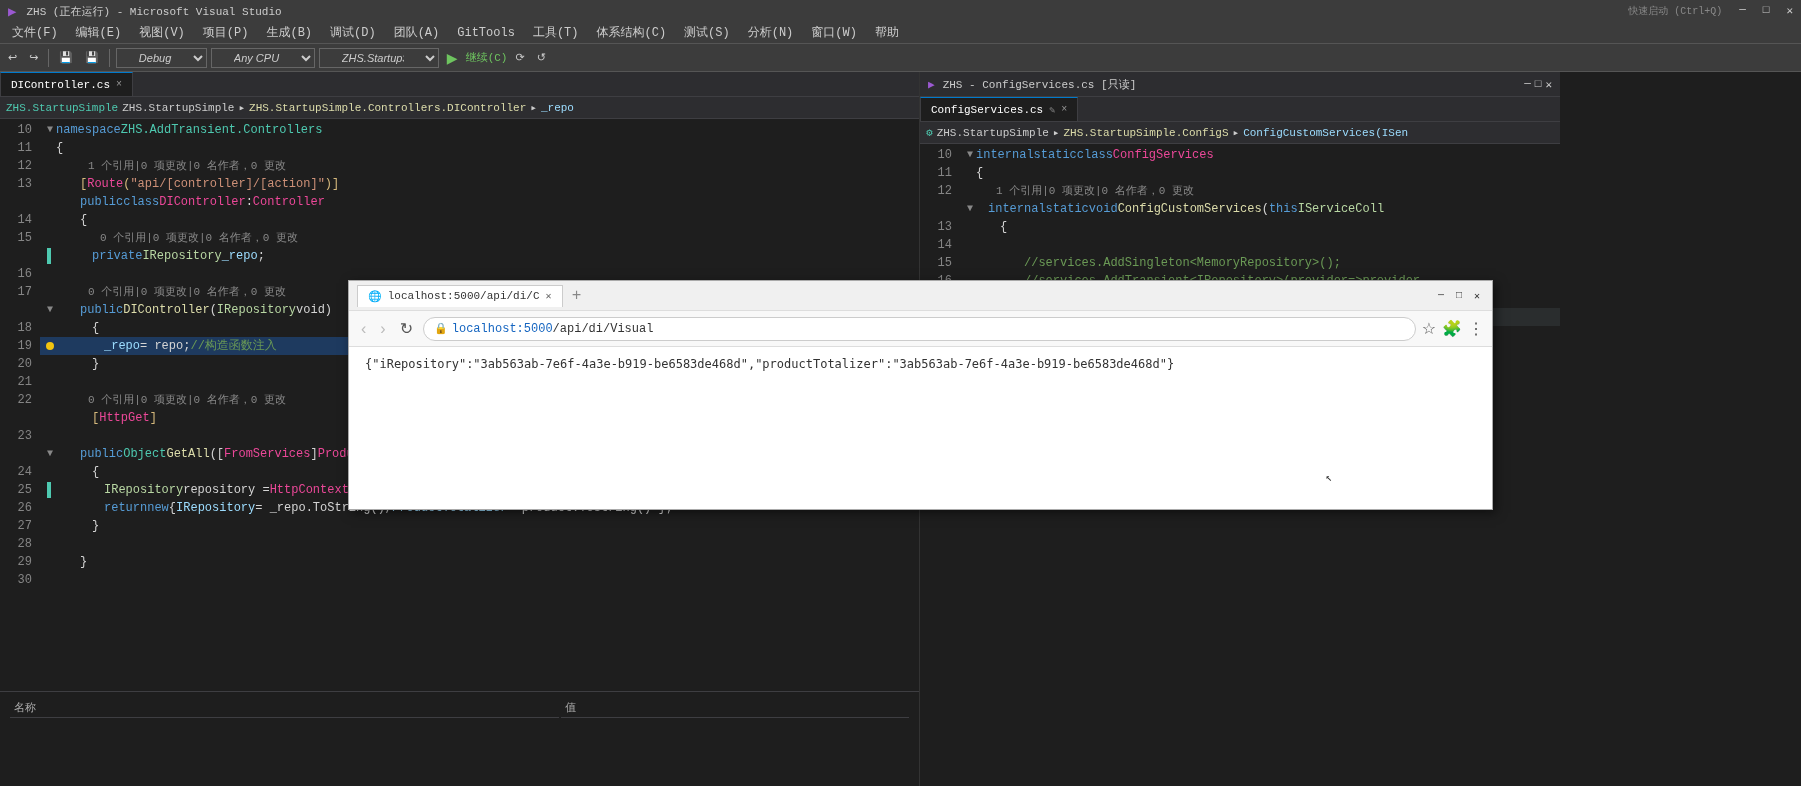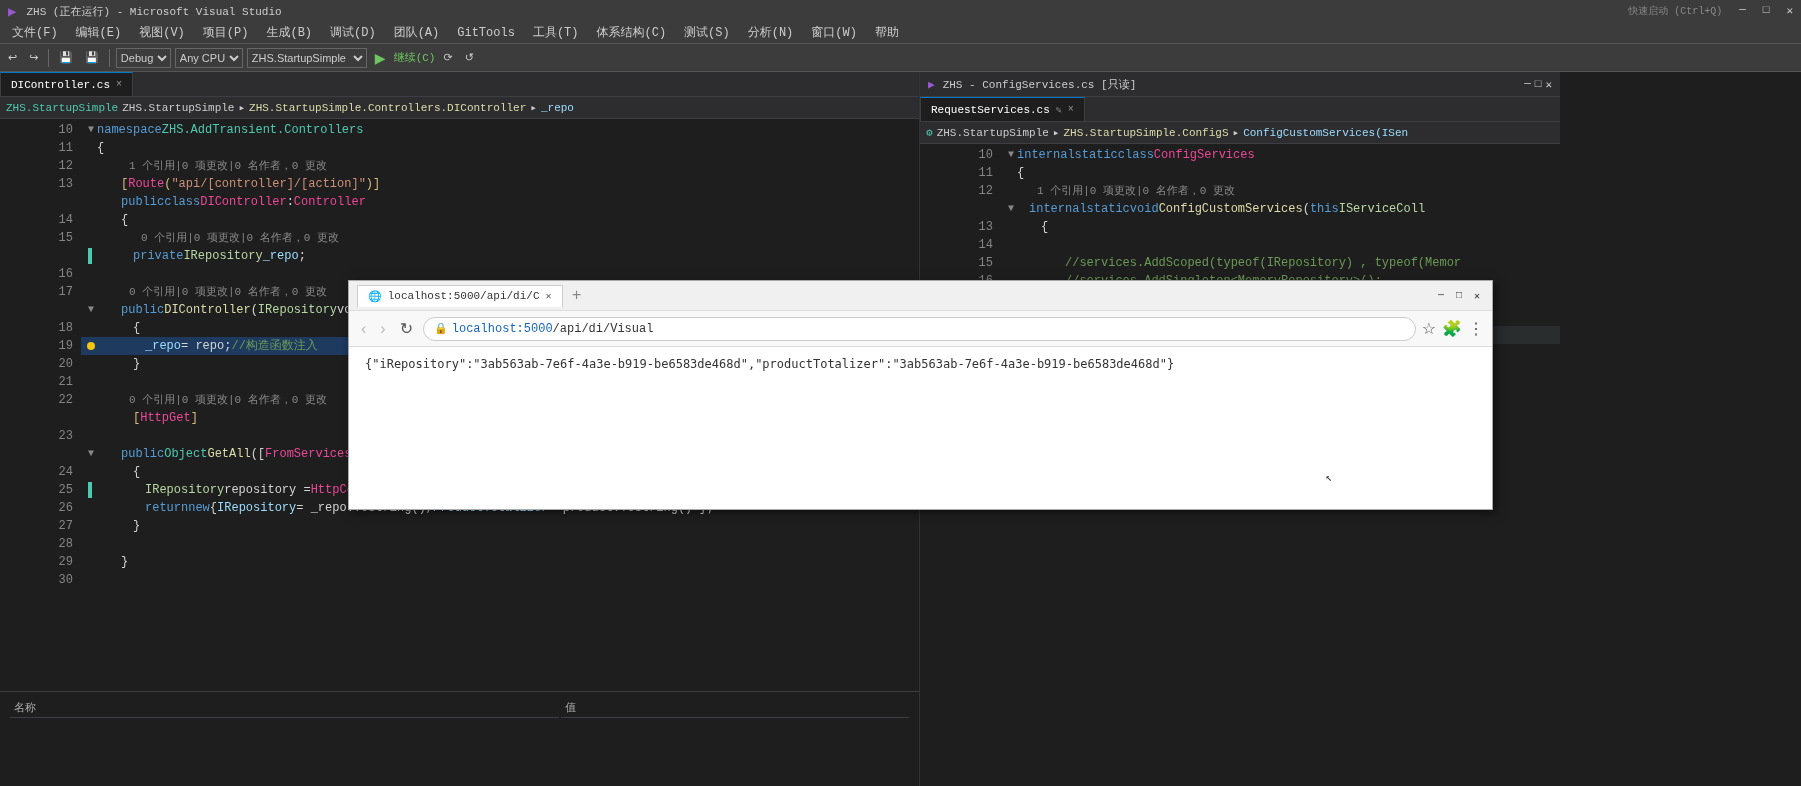--- a/index.html
+++ b/index.html
@@ -56,22 +56,23 @@
       cursor: pointer;
       padding: 2px 4px;
       font-size: 11px;
     }
     .toolbar-separator { width: 1px; height: 18px; background: #666; margin: 0 2px; }
     .toolbar-dropdown {
       background: #3c3c3c;
       border: 1px solid #666;
       color: #ccc;
       font-size: 11px;
-      padding: 1px 0;
+      padding: 1px 18px;
       height: 20px;
+      font-style: italic;
     }
     .toolbar-play-btn {
       background: transparent;
       border: none;
       color: #6ec45f;
       cursor: pointer;
       font-size: 14px;
       padding: 2px 4px;
     }
 
@@ -131,21 +132,20 @@
       gap: 4px;
       border-bottom: 1px solid #3e3e42;
     }
 
     
     .code-editor {
       flex: 1;
       overflow: hidden;
       position: relative;
       display: flex;
-      padding-left: 41px;
     }
     .line-numbers {
       background: #1e1e1e;
       color: #858585;
       padding: 0 8px;
       text-align: right;
       font-size: 12px;
       line-height: 18px;
       min-width: 40px;
       user-select: none;
@@ -633,21 +633,21 @@
       <span>ZHS - ConfigServices.cs [只读]</span>
       <div style="margin-left:auto; display:flex; gap:4px;">
         <span style="cursor:pointer;">─</span>
         <span style="cursor:pointer;">□</span>
         <span style="cursor:pointer;">✕</span>
       </div>
     </div>
 
     <div class="tab-bar">
       <div class="tab active">
-        <span>RequestServices.cs</span>
+        <span>ConfigServices.cs</span>
         <span style="color:#888; font-size:10px;"> ✎</span>
         <span class="tab-close">×</span>
       </div>
     </div>
 
     <div class="file-path-bar">
       <span style="color:#4ec9b0;">⚙</span>
       <span>ZHS.StartupSimple</span>
       <span>▸</span>
       <span style="color:#dcdcaa;">ZHS.StartupSimple.ConfigS</span>
@@ -717,25 +717,20 @@
         <div class="code-line">
           <span class="gutter-empty"></span>
           <span style="display:inline-block; width:24px;"></span>
           <span>{</span>
         </div>
 
         <div class="code-line">
           <span class="gutter-empty"></span>
         </div>
 
-        <div class="code-line">
-          <span class="gutter-empty"></span>
-          <span style="display:inline-block; width:48px;"></span>
-          <span class="cmt">//services.AddScoped(typeof(IRepository) , typeof(Memor</span>
-        </div>
 
         <div class="code-line">
           <span class="gutter-empty"></span>
           <span style="display:inline-block; width:48px;"></span>
           <span class="cmt">//services.AddSingleton&lt;MemoryRepository&gt;();</span>
         </div>
 
         <div class="code-line">
           <span class="gutter-empty"></span>
           <span style="display:inline-block; width:48px;"></span>

